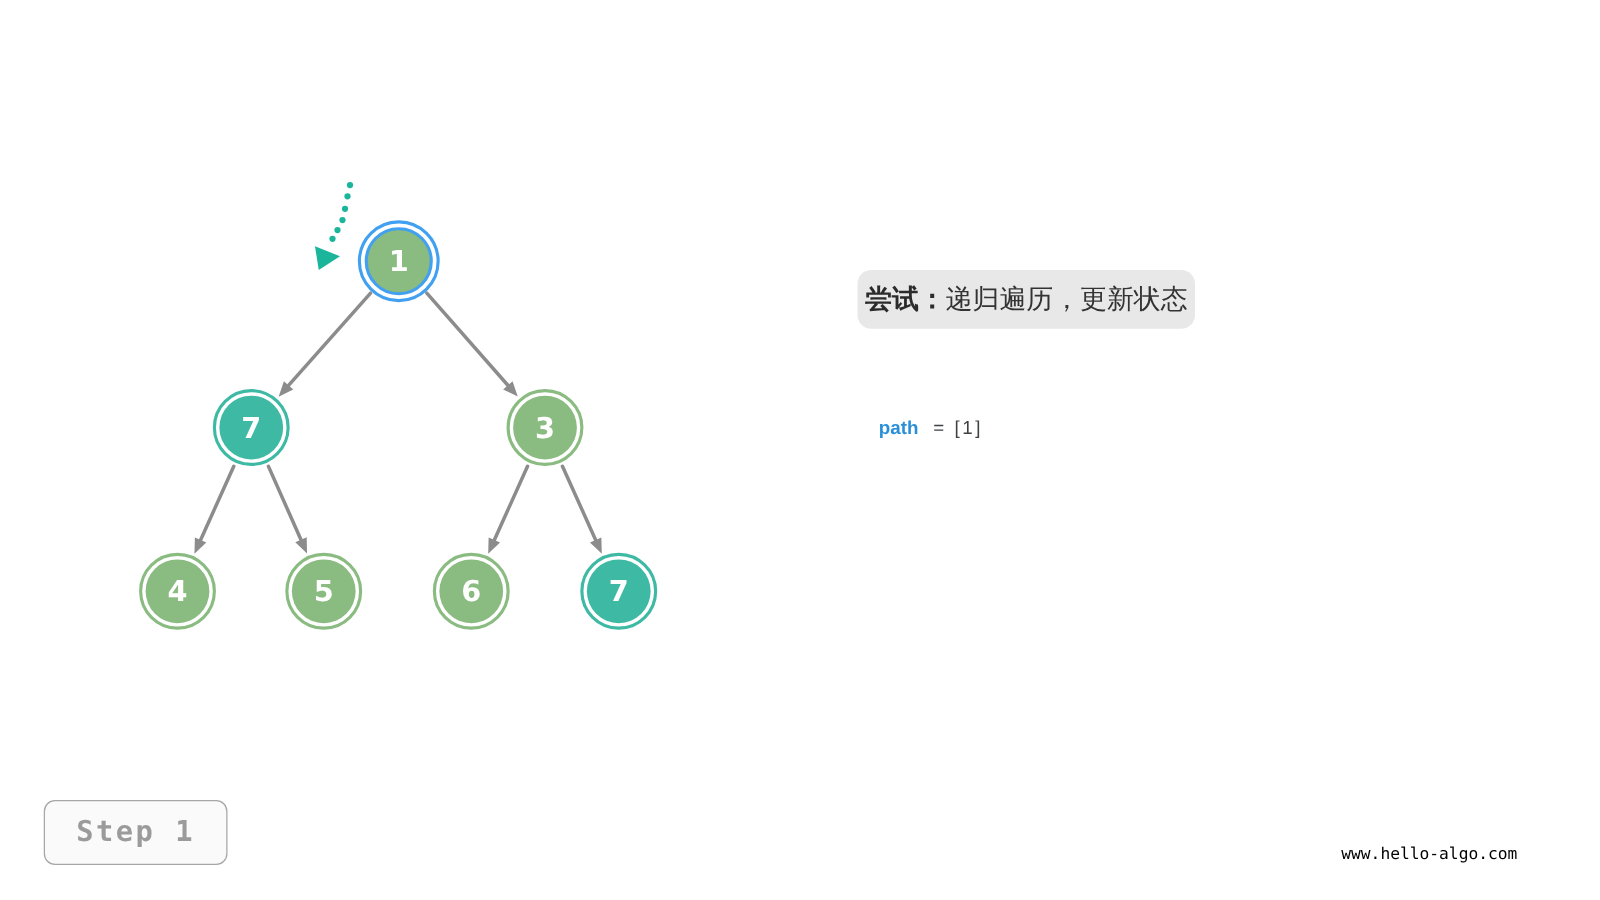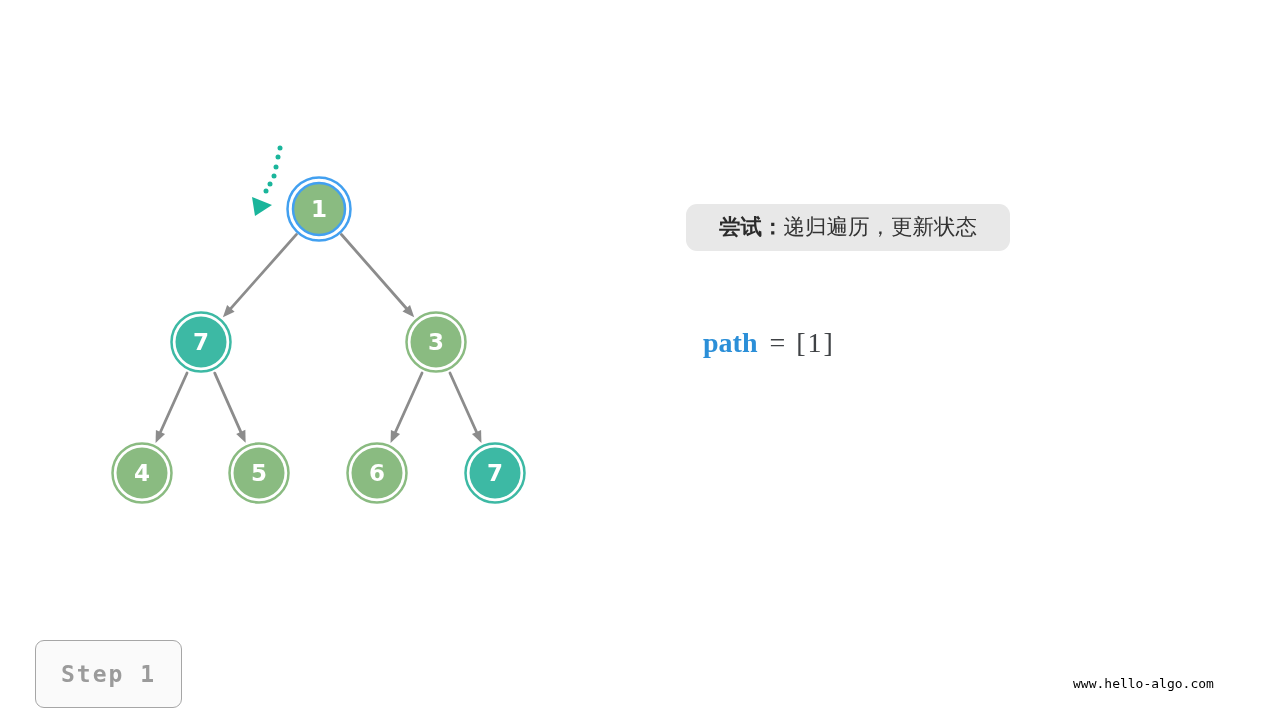--- a/index.html
+++ b/index.html
@@ -1,38 +1,38 @@
 <!DOCTYPE html>
 <html style="--green: #8abb81; --teal: #3db9a4; --current-ring: #42a0f0; --edge: #8c8c8c; --pointer: #1ab59b; --path-blue: #2b8fd8; --res-teal: #36998c; --highlight-bg: #e8e8e8; --node-text: #ffffff;"><head>
 <meta charset="utf-8">
 <style>
   * { margin:0; padding:0; box-sizing:border-box; }
   html,body { width:1280px; height:720px; background:#ffffff; overflow:hidden;
               font-family:"Liberation Sans","DejaVu Sans",sans-serif; }
   .canvas { position:absolute; left:0; top:0; width:1280px; height:720px; }
   #tree-svg { position:absolute; left:0; top:0; }
 
-  .pill { position:absolute; left:686px; top:204px; height:47px; line-height:47px;
-          background:var(--highlight-bg,#e8e8e8); border-radius:11px; padding:0 33px;
+  .pill { position:absolute; left:686px; top:216px; height:47px; line-height:47px;
+          background:var(--highlight-bg,#e8e8e8); border-radius:11px; padding:0 6px;
           font-size:21.5px; color:#333333; white-space:nowrap; }
   .pill .lbl, .line .lbl { font-weight:bold; color:#2b2b2b; }
 
   .line { position:absolute; left:705px; top:276px; font-size:21.5px; line-height:30px;
           color:#333333; white-space:nowrap; }
 
-  .code { position:absolute; font-family:Liberation Serif, serif;
-          font-size:28px; line-height:32px; white-space:nowrap; }
+  .code { position:absolute; font-family:Liberation Sans, sans-serif;
+          font-size:15px; line-height:32px; white-space:nowrap; }
   #path-line { left:703px; top:327px; }
   #res-line  { left:703px; top:447px; }
   .code .var { font-weight:bold; }
   .var-path  { color:var(--path-blue,#2b8fd8); }
   .var-res   { color:var(--res-teal,#36998c); }
   .code .val { color:#3f4245; margin-left:12px; letter-spacing:2px; }
 
-  .step { position:absolute; left:35px; top:640px; width:147px; height:68px;
+  .step { position:absolute; left:35px; top:640px; width:147px; height:52px;
           border:1.5px solid #a6a6a6; border-radius:9px; background:#fafafa;
           display:flex; align-items:center; justify-content:center;
           font-family:"DejaVu Sans Mono","Liberation Mono",monospace;
           font-weight:bold; font-size:23px; color:#9b9b9b; letter-spacing:2px; }
 
   .watermark { position:absolute; left:1073px; top:676px;
                font-family:"DejaVu Sans Mono","Liberation Mono",monospace;
                font-size:13px; color:#000000; }
 </style>
 </head>

